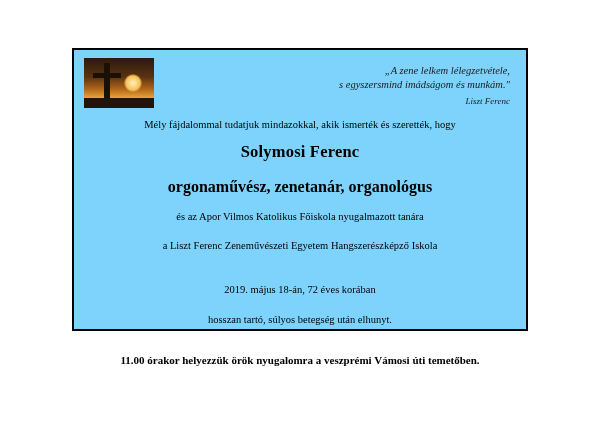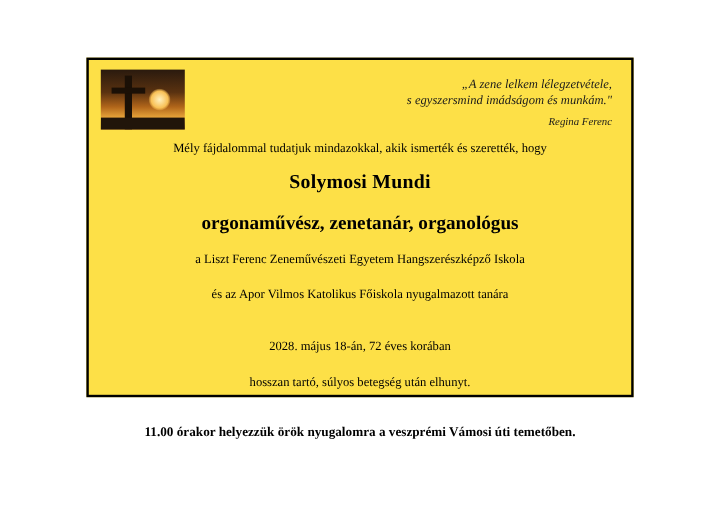--- a/index.html
+++ b/index.html
@@ -19,21 +19,21 @@
     width: 600px;
     height: 424px;
     background: #ffffff;
   }
   .notice {
     position: absolute;
     left: 72px;
     top: 48px;
     width: 456px;
     height: 283px;
-    background: #fde047;
+    background: #7dd3fc;
     border: 2px solid #000000;
     box-sizing: border-box;
     padding: 8px 10px 6px 10px;
   }
   .top-row {
     display: flex;
     align-items: flex-start;
     justify-content: space-between;
     height: 52px;
   }
@@ -146,32 +146,32 @@
     <div class="top-row">
       <div class="cross-photo">
         <div class="sun"></div>
         <div class="cross-v"></div>
         <div class="cross-h"></div>
         <div class="ground"></div>
       </div>
       <div class="quote">
         <div>„A zene lelkem lélegzetvétele,</div>
         <div>s egyszersmind imádságom és munkám."</div>
-        <div class="attrib">Regina Ferenc</div>
+        <div class="attrib">Liszt Ferenc</div>
       </div>
     </div>
 
     <div class="body-text">
       <p class="line intro">Mély fájdalommal tudatjuk mindazokkal, akik ismerték és szerették, hogy</p>
-      <p class="deceased-name">Solymosi Mundi</p>
+      <p class="deceased-name">Solymosi Ferenc</p>
       <p class="profession">orgonaművész, zenetanár, organológus</p>
+      <p class="line affil">és az Apor Vilmos Katolikus Főiskola nyugalmazott tanára</p>
       <p class="line affil">a Liszt Ferenc Zeneművészeti Egyetem Hangszerészképző Iskola</p>
-      <p class="line affil">és az Apor Vilmos Katolikus Főiskola nyugalmazott tanára</p>
       <div class="spacer-sm"></div>
-      <p class="line">2028. május 18-án, 72 éves korában</p>
+      <p class="line">2019. május 18-án, 72 éves korában</p>
       <p class="line">hosszan tartó, súlyos betegség után elhunyt.</p>
       <div class="spacer-sm"></div>
       <p class="highlight">11.00 órakor helyezzük örök nyugalomra a veszprémi Vámosi úti temetőben.</p>
       <div class="spacer-xs"></div>
 
     </div>
 
   </div>
 </div>
 

